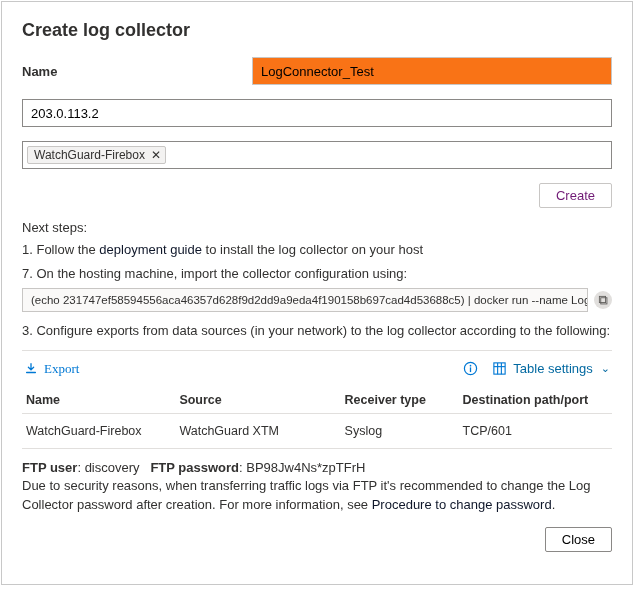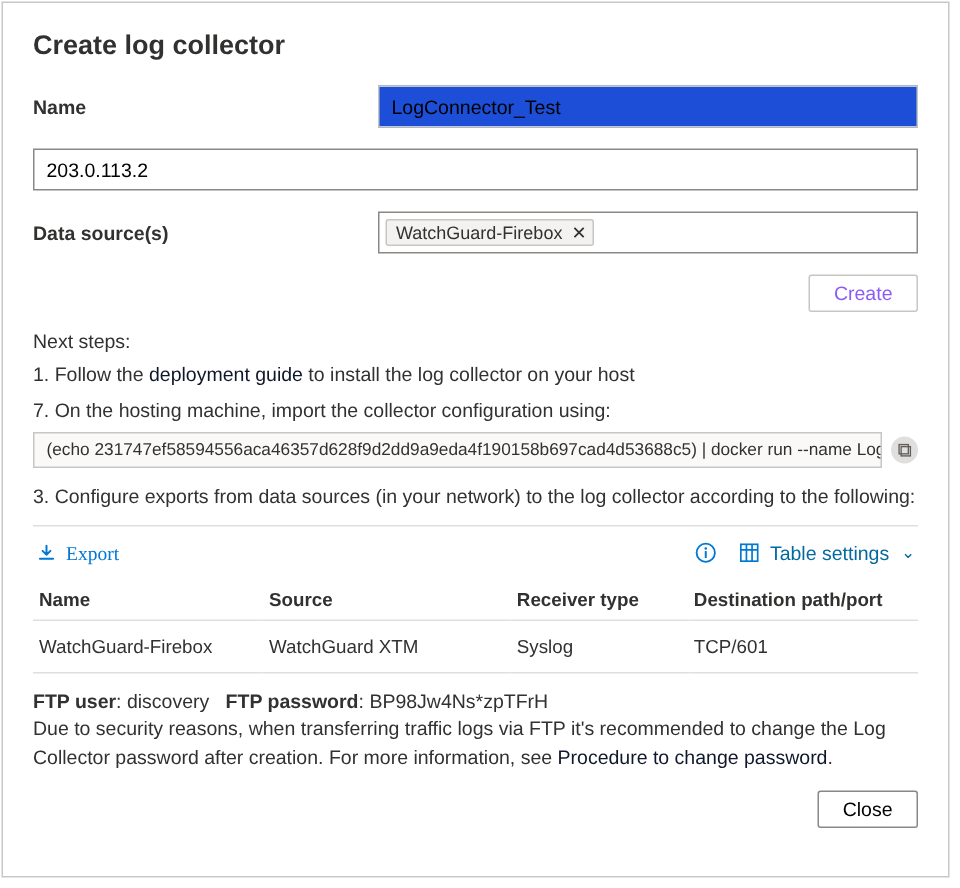--- a/index.html
+++ b/index.html
@@ -52,21 +52,21 @@
   .text-input {
     flex: 1;
     height: 28px;
     border: 1px solid #8a8886;
     padding: 0 8px;
     font-size: 13px;
     background: #fff;
     outline: none;
   }
   .text-input.readonly {
-    background: #1d4ed8;
+    background: #f97316;
     border-color: #c8c6c4;
   }
   .tag-field {
     flex: 1;
     min-height: 28px;
     border: 1px solid #8a8886;
     padding: 2px 4px;
     display: flex;
     align-items: center;
     background: #fff;
@@ -89,21 +89,21 @@
   }
   .btn {
     border: 1px solid #8a8886;
     background: #fff;
     padding: 4px 16px;
     font-size: 13px;
     cursor: pointer;
     border-radius: 2px;
   }
   .btn.disabled {
-    color: #8b5cf6;
+    color: #701a75;
     border-color: #c8c6c4;
     cursor: default;
   }
   .create-row {
     display: flex;
     justify-content: flex-end;
     margin: 6px 0 12px 0;
   }
   .next-heading {
     font-size: 13px;
@@ -213,21 +213,20 @@
   <div class="form-row">
     <div class="form-label">Name</div>
     <input class="text-input readonly" readonly="" value="LogConnector_Test" style="">
   </div>
 
   <div class="form-row">
     <input class="text-input" value="203.0.113.2" style="">
   </div>
 
   <div class="form-row">
-    <div class="form-label">Data source(s)</div>
     <div class="tag-field">
       <span class="tag">
         <span>WatchGuard-Firebox</span>
         <span class="tag-remove">✕</span>
       </span>
     </div>
   </div>
 
   <div class="create-row">
     <button class="btn disabled" disabled="">Create</button>

